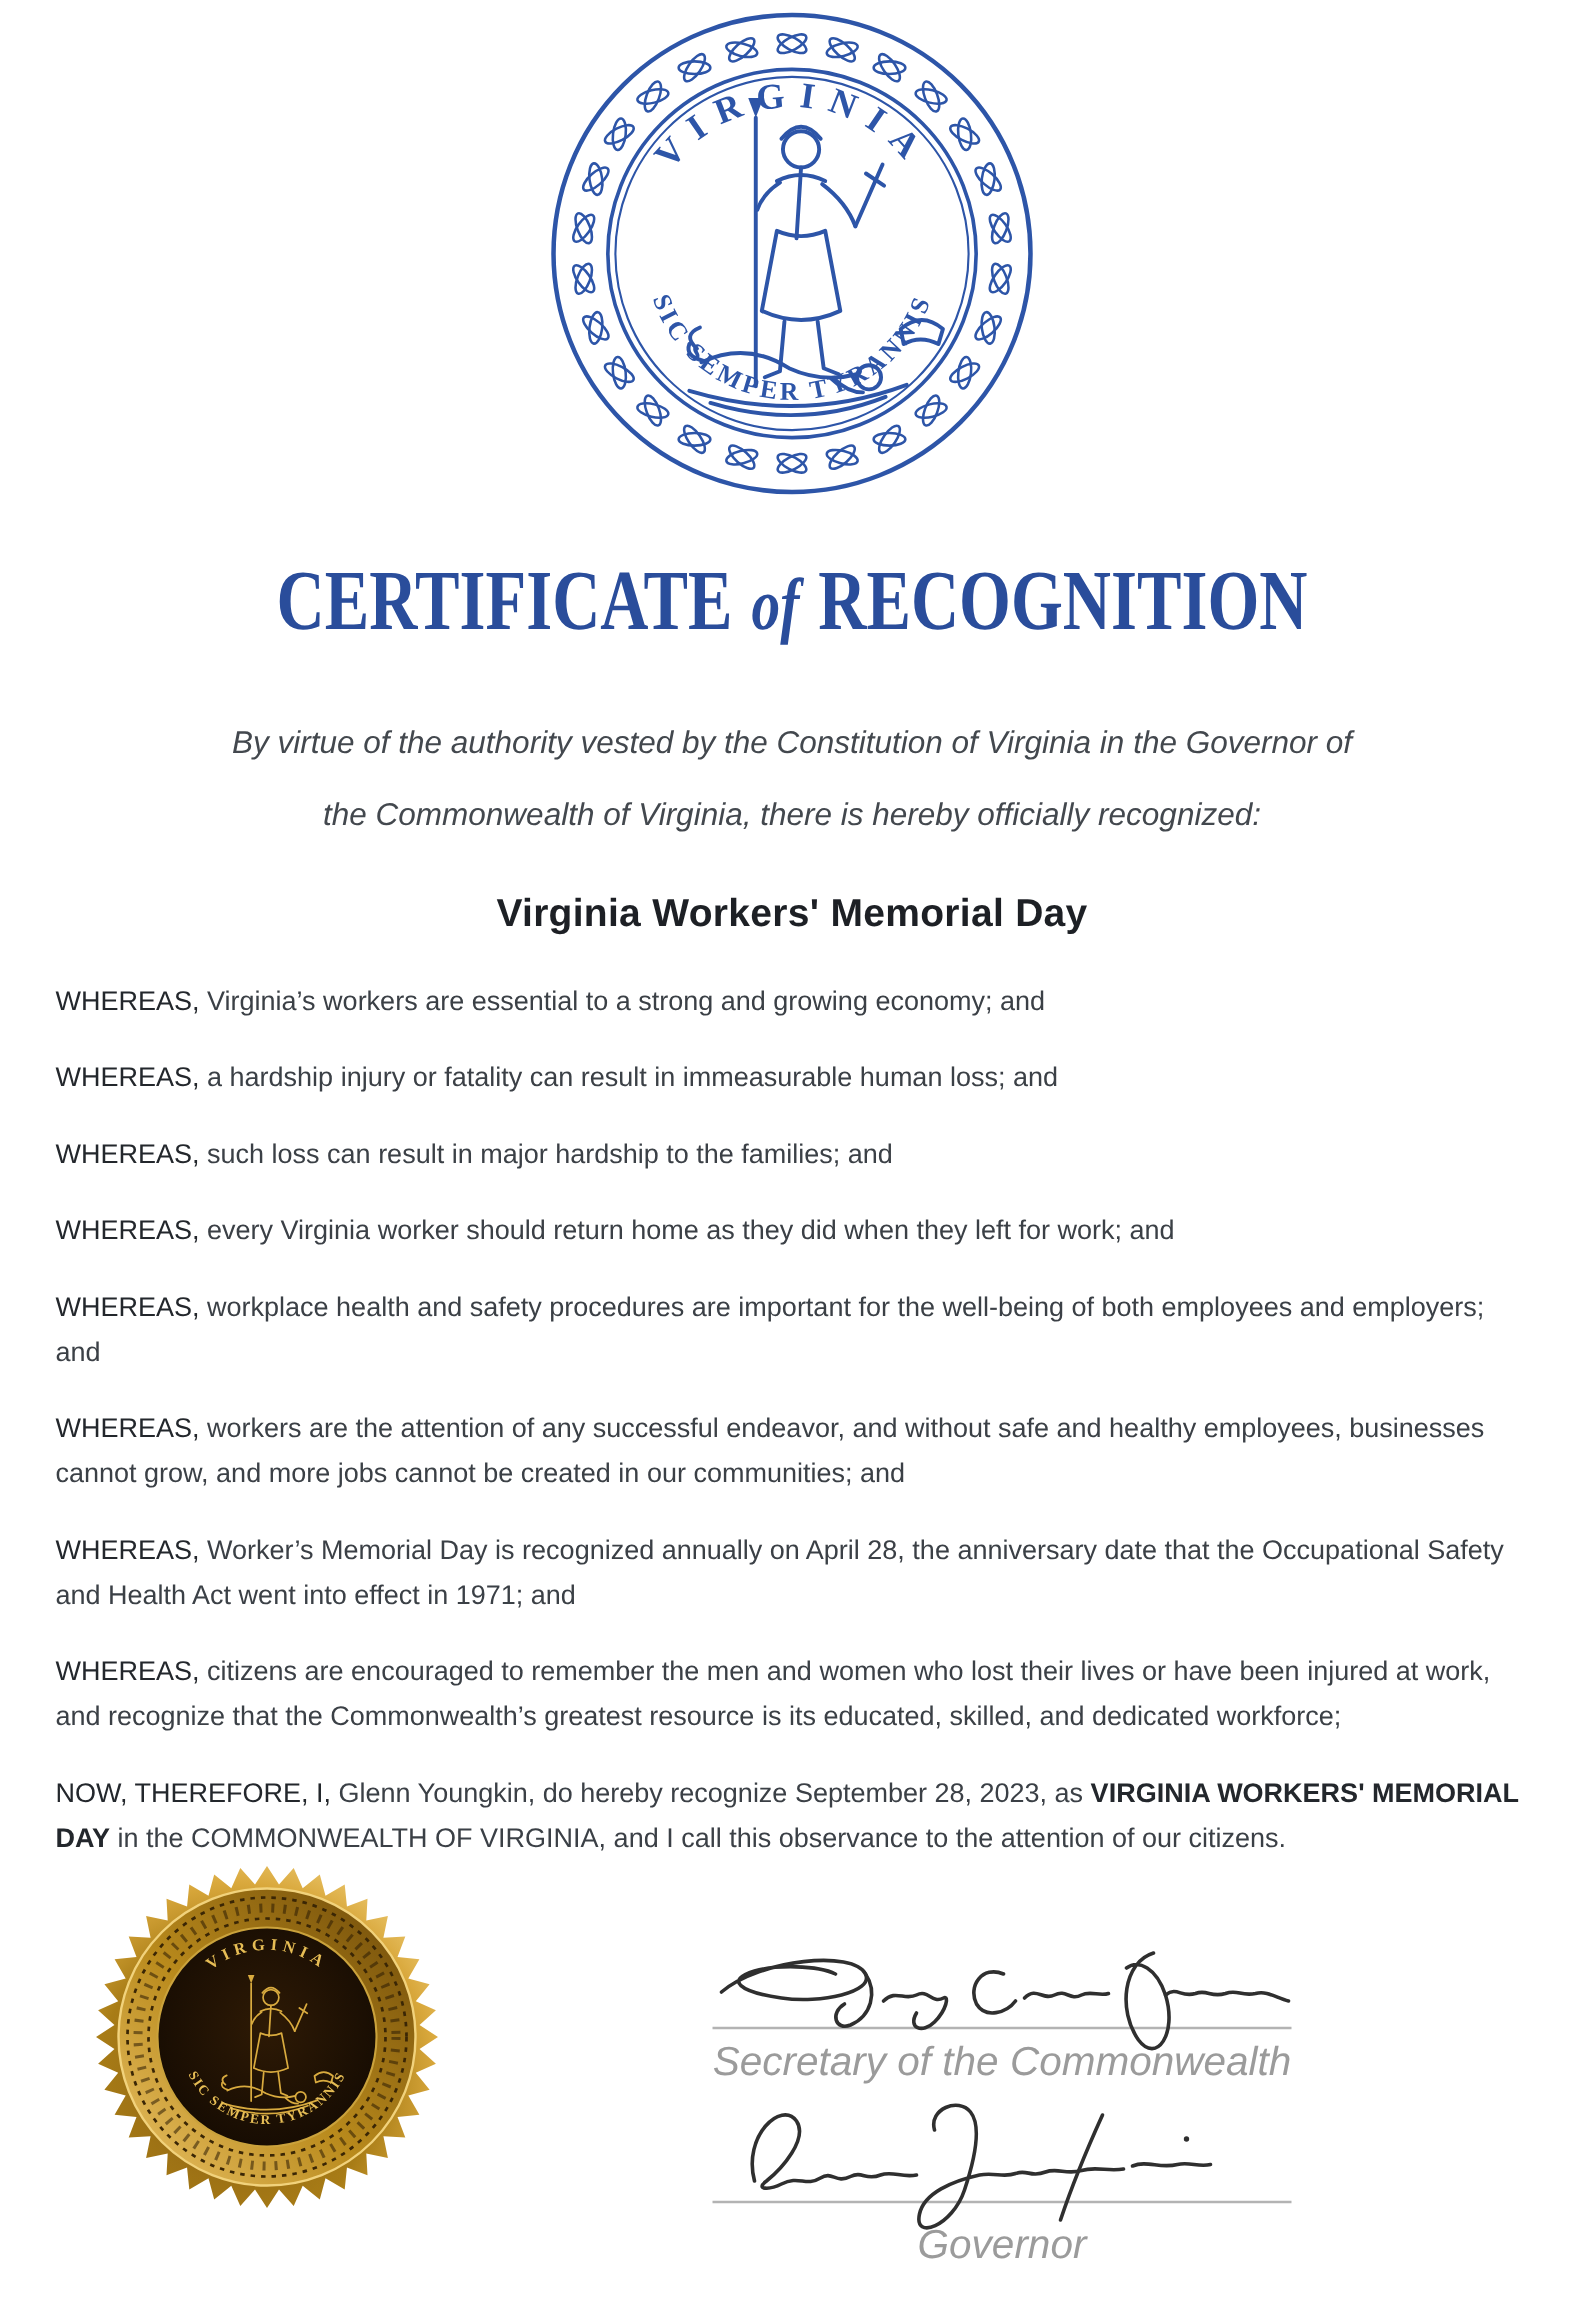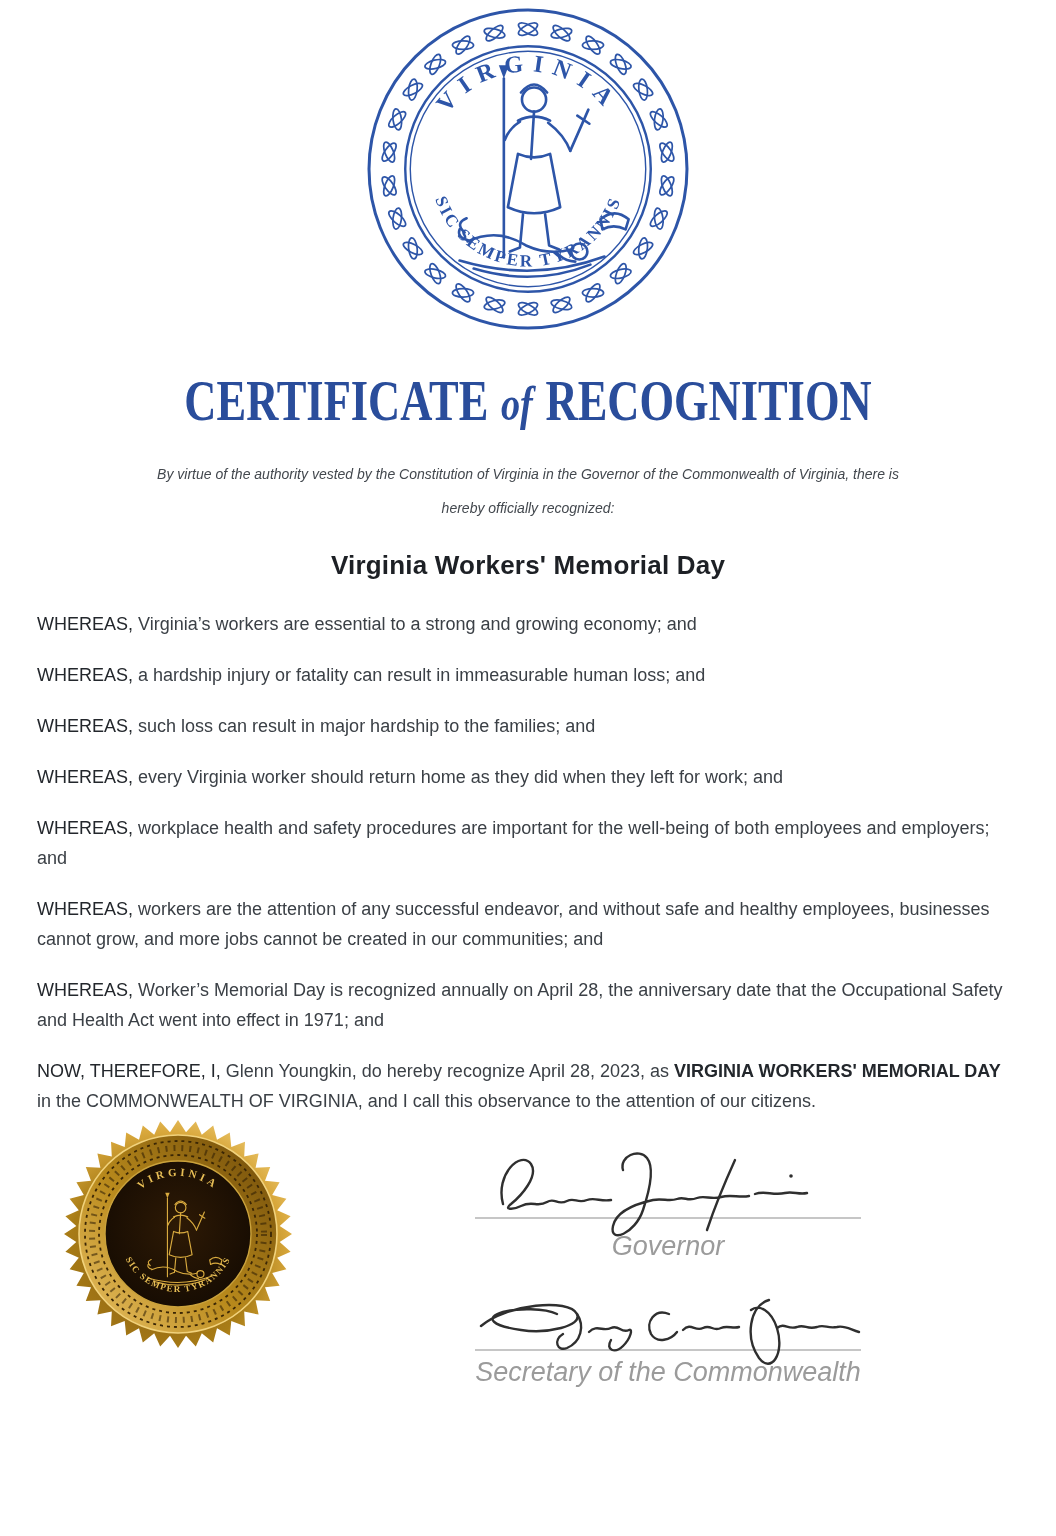--- a/index.html
+++ b/index.html
@@ -22,22 +22,22 @@
   .seal-top{width:322px;height:322px;margin:8px auto 0;color:var(--seal-blue)}
   .seal-top svg,.gold-seal svg{display:block;width:100%;height:100%}
   .cert-title{
     margin:38px 0 0;text-align:center;
     font-family:"Liberation Serif",serif;font-weight:700;
     color:var(--title-blue);font-size:57px;line-height:66px;
     transform:scaleX(0.78);transform-origin:center;white-space:nowrap;
   }
   .cert-title .of{font-style:italic;font-weight:700;font-size:49px;padding:0 2px}
   .subtitle{
-    margin:20px auto 0;width:780px;text-align:center;font-style:italic;
-    font-size:14px;line-height:34px;color:#43484e;
+    margin:36px auto 0;width:780px;text-align:center;font-style:italic;
+    font-size:21px;line-height:48px;color:#43484e;
   }
   .proclamation{
     margin:24px 0 0;text-align:center;font-size:26px;line-height:32px;
     font-weight:700;color:var(--heading);letter-spacing:.2px;
   }
   .body-copy{margin:28px 37px 0}
   .para{margin:0 0 21px;font-size:18px;line-height:30px}
   .para .lead{font-weight:400;color:var(--label)}
   .para .emph{font-weight:700;color:var(--label)}
   .closing{margin-bottom:0}
@@ -158,25 +158,26 @@
     <p class="para"><strong class="lead">WHEREAS,</strong> <span>such loss can result in major hardship to the families; and</span></p>
 
     <p class="para"><strong class="lead">WHEREAS,</strong> <span>every Virginia worker should return home as they did when they left for work; and</span></p>
 
     <p class="para"><strong class="lead">WHEREAS,</strong> <span>workplace health and safety procedures are important for the well-being of both employees and employers; and</span></p>
 
     <p class="para"><strong class="lead">WHEREAS,</strong> <span>workers are the attention of any successful endeavor, and without safe and healthy employees, businesses cannot grow, and more jobs cannot be created in our communities; and</span></p>
 
     <p class="para"><strong class="lead">WHEREAS,</strong> <span>Worker’s Memorial Day is recognized annually on April 28, the anniversary date that the Occupational Safety and Health Act went into effect in 1971; and</span></p>
 
+    <p class="para"><strong class="lead">WHEREAS,</strong> <span>citizens are encouraged to remember the men and women who lost their lives or have been injured at work, and recognize that the Commonwealth’s greatest resource is its educated, skilled, and dedicated workforce;</span></p>
   </div>
 
   <div class="body-copy" style="margin-top:0">
     <p class="para closing"><strong class="lead">NOW, THEREFORE, I,</strong>
-      <span>Glenn Youngkin, do hereby recognize April 28, 2023, as</span>
+      <span>Glenn Youngkin, do hereby recognize September 28, 2023, as</span>
       <strong class="emph">VIRGINIA WORKERS' MEMORIAL DAY</strong>
       <span>in the COMMONWEALTH OF VIRGINIA, and I call this observance to the attention of our citizens.</span></p>
   </div>
 
   <div class="footer">
 
     <div class="gold-seal">
       <svg viewBox="0 0 232 232" xmlns="http://www.w3.org/2000/svg">
         <defs>
           <radialGradient id="grad-star" cx="40%" cy="65%" r="75%">
@@ -213,45 +214,45 @@
           <textPath href="#g-arc-top" startOffset="50%" text-anchor="middle">VIRGINIA</textPath>
         </text>
         <text font-family="Liberation Serif, serif" font-weight="700" font-size="9" letter-spacing="1.4" fill="#e6bd55">
           <textPath href="#g-arc-bottom" startOffset="50%" text-anchor="middle">SIC SEMPER TYRANNIS</textPath>
         </text>
       </svg>
     </div>
 
     <div class="signatures">
 
-      <div class="sig-block">
-        <svg class="sig-svg" viewBox="0 0 390 100" height="100">
-          <line x1="2" y1="78" x2="388" y2="78" stroke="#b3b3b3" stroke-width="1.6"></line>
-          <g fill="none" stroke="#2f2f2f" stroke-width="2.4" stroke-linecap="round" stroke-linejoin="round">
-            <path d="M30,64 C22,34 48,10 58,24 C66,36 48,56 38,64 C30,70 40,70 48,66 C60,60 64,68 74,62 C82,57 84,66 94,61 C102,57 104,64 114,60 C122,57 128,62 138,60"></path>
-            <path d="M150,30 C146,16 166,8 174,18 C182,28 176,52 170,70 C162,94 136,104 140,86 C143,72 162,64 180,60 C190,58 196,62 204,59 C212,56 214,62 224,58 C232,55 238,60 248,57 C258,54 266,58 276,56"></path>
-            <path d="M262,20 C252,42 242,66 234,90"></path>
-            <path d="M282,54 C292,50 300,56 312,53 C320,51 326,55 334,53"></path>
-            <circle cx="318" cy="36" r="1.8" fill="#2f2f2f" stroke="none"></circle>
-          </g>
-        </svg>
-        <div class="sig-label">Governor</div>
-      </div>
-
       <div class="sig-block sig-block-2">
         <svg class="sig-svg" viewBox="0 0 390 96" height="96">
           <line x1="2" y1="74" x2="388" y2="74" stroke="#b3b3b3" stroke-width="1.6"></line>
           <g fill="none" stroke="#2f2f2f" stroke-width="2.4" stroke-linecap="round" stroke-linejoin="round">
             <path d="M8,50 C34,28 96,22 104,38 C110,50 74,58 48,54 C20,50 10,42 30,36 C44,32 72,32 84,38"></path>
             <path d="M104,38 C112,50 108,66 94,72 C84,76 80,64 90,58"></path>
             <path d="M116,56 C124,48 130,56 138,52 C146,48 148,58 156,54 C160,52 158,62 150,70 C142,78 132,74 138,64"></path>
             <path d="M196,38 C182,32 172,46 178,58 C184,68 198,64 204,56"></path>
             <path d="M210,54 C218,46 222,56 230,52 C238,48 240,56 248,52 C254,49 260,53 266,51"></path>
             <path d="M296,24 C276,30 272,62 286,82 C298,98 312,78 304,52 C298,34 286,28 278,34"></path>
             <path d="M304,52 C312,46 314,54 324,51 C332,48 334,54 344,51 C352,48 354,53 364,51 C372,49 378,54 386,56"></path>
           </g>
         </svg>
         <div class="sig-label">Secretary of the Commonwealth</div>
       </div>
 
+      <div class="sig-block">
+        <svg class="sig-svg" viewBox="0 0 390 100" height="100">
+          <line x1="2" y1="78" x2="388" y2="78" stroke="#b3b3b3" stroke-width="1.6"></line>
+          <g fill="none" stroke="#2f2f2f" stroke-width="2.4" stroke-linecap="round" stroke-linejoin="round">
+            <path d="M30,64 C22,34 48,10 58,24 C66,36 48,56 38,64 C30,70 40,70 48,66 C60,60 64,68 74,62 C82,57 84,66 94,61 C102,57 104,64 114,60 C122,57 128,62 138,60"></path>
+            <path d="M150,30 C146,16 166,8 174,18 C182,28 176,52 170,70 C162,94 136,104 140,86 C143,72 162,64 180,60 C190,58 196,62 204,59 C212,56 214,62 224,58 C232,55 238,60 248,57 C258,54 266,58 276,56"></path>
+            <path d="M262,20 C252,42 242,66 234,90"></path>
+            <path d="M282,54 C292,50 300,56 312,53 C320,51 326,55 334,53"></path>
+            <circle cx="318" cy="36" r="1.8" fill="#2f2f2f" stroke="none"></circle>
+          </g>
+        </svg>
+        <div class="sig-label">Governor</div>
+      </div>
+
     </div>
   </div>
 </div>
 
 </body></html>

